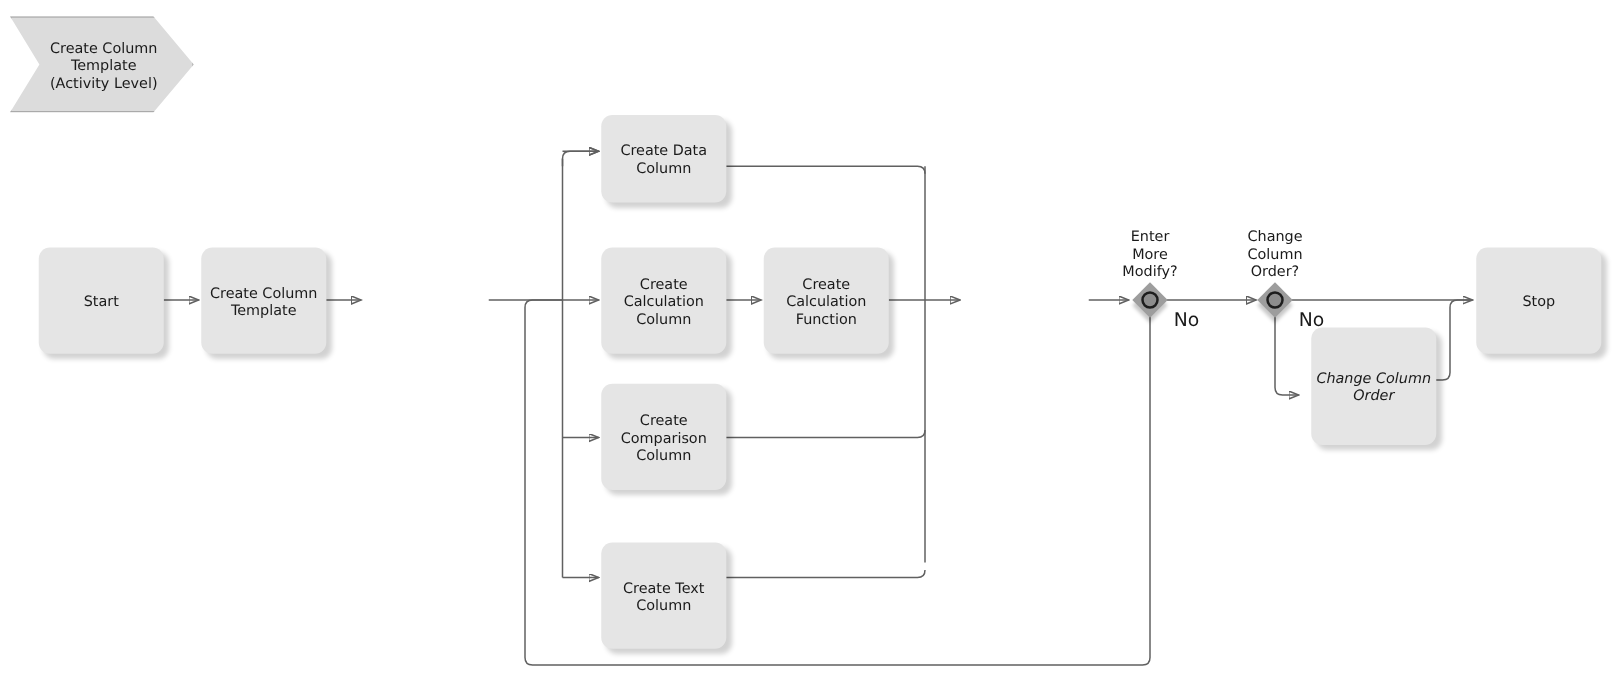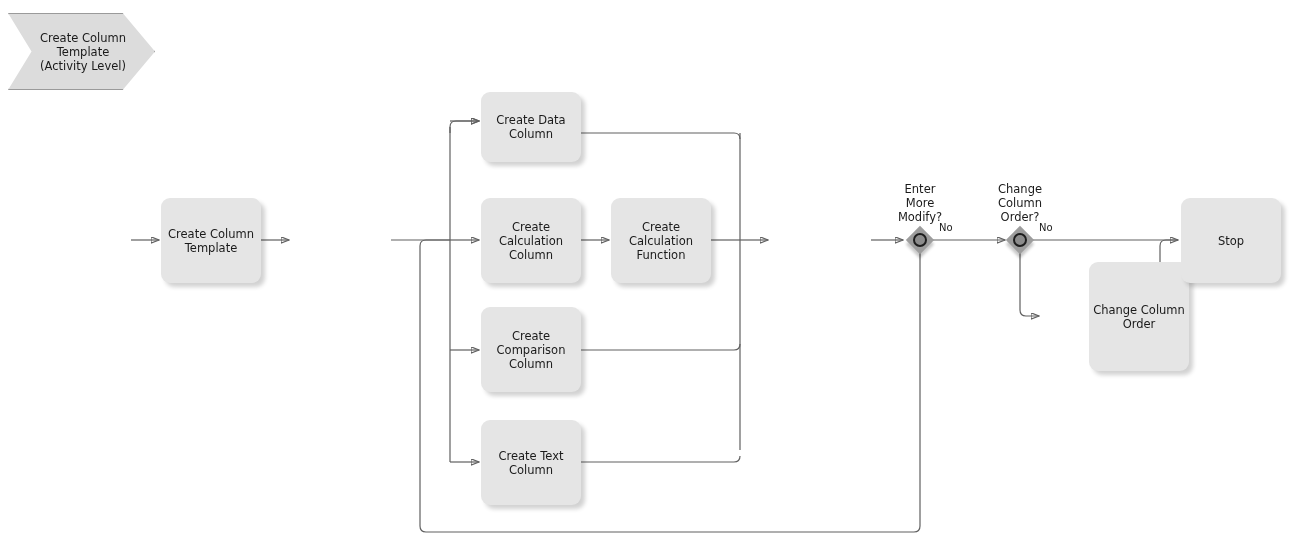--- a/index.html
+++ b/index.html
@@ -108,24 +108,25 @@
   .gw-label {
     position: absolute;
     font-size: 11.5px;
     line-height: 14px;
     color: #1a1a1a;
     text-align: center;
     white-space: pre-line;
   }
   .edge-label {
     position: absolute;
-    font-size: 10px;
+    font-size: 15px;
     line-height: 14px;
     color: #1a1a1a;
     white-space: nowrap;
+    margin-top: 28px;
   }
   svg.wires {
     position: absolute;
     left: 0;
     top: 0;
     width: 1290px;
     height: 550px;
     pointer-events: none;
   }
   svg.wires path, svg.wires line {
@@ -191,45 +192,46 @@
   </svg>
 
   <div class="banner">
     <div class="shadow"></div>
     <div class="shape"></div>
     <div class="btext">Create Column
 Template
 (Activity Level)</div>
   </div>
 
+  <div class="task" style="left:31px;  top:198px; width:100px; height:85px;">Start</div>
 
   <div class="task" style="left:161px; top:198px; width:100px; height:85px;">Create Column
 Template</div>
 
 
   <div class="task" style="left:481px; top:92px;  width:100px; height:70px;">Create Data
 Column</div>
 
   <div class="task" style="left:481px; top:198px; width:100px; height:85px;">Create
 Calculation
 Column</div>
 
   <div class="task" style="left:611px; top:198px; width:100px; height:85px;">Create
 Calculation
 Function</div>
 
   <div class="task" style="left:481px; top:307px; width:100px; height:85px;">Create
 Comparison
 Column</div>
 
-  <div class="task" style="left:481px; top:420px; width:100px; height:85px;">Create Text
-Column</div>
-
-
-  <div class="task" style="left:1089px; top:262px; width:100px; height:109px;">Change Column
+  <div class="task" style="left:481px; top:434px; width:100px; height:85px;">Create Text
+Column</div>
+
+
+  <div class="task" style="left:1049px; top:262px; width:100px; height:94px;font-style:italic;">Change Column
 Order</div>
 
   <div class="task" style="left:1181px; top:198px; width:100px; height:85px;">Stop</div>
 
   <div class="gw-label" style="left:876px; top:182px; width:88px;">Enter
 More
 Modify?</div>
   <div class="gateway" style="left:907px; top:227px;">
     <div class="diamond"></div>
     <div class="ring"></div>

